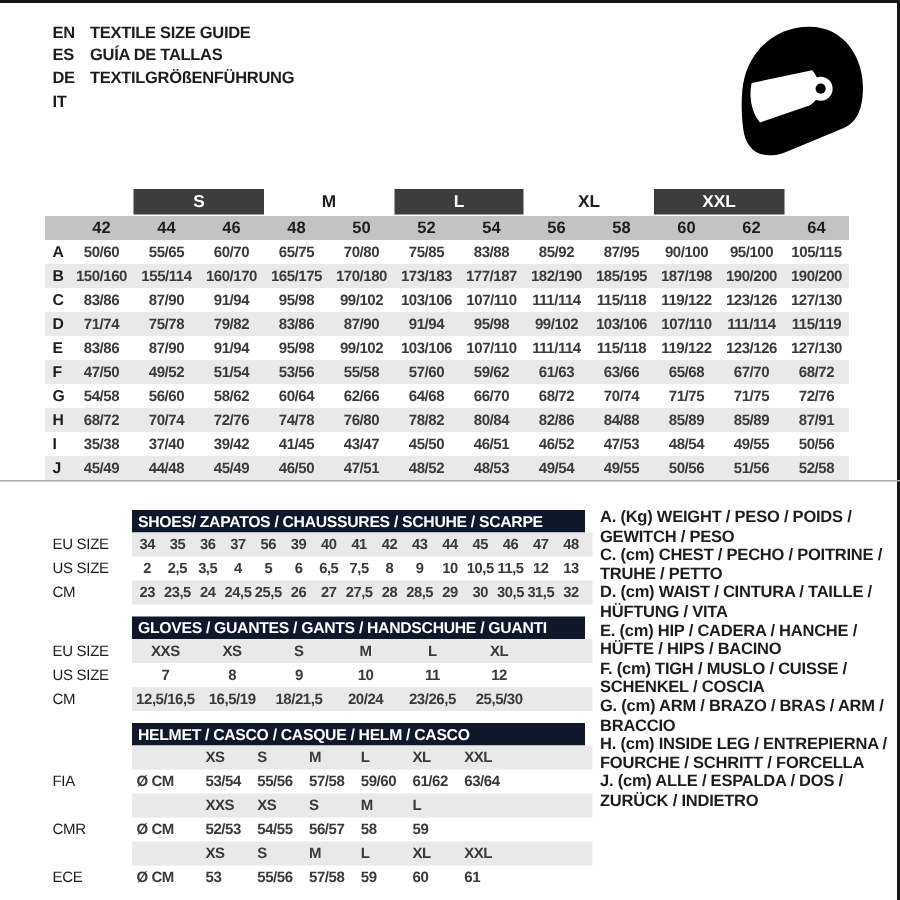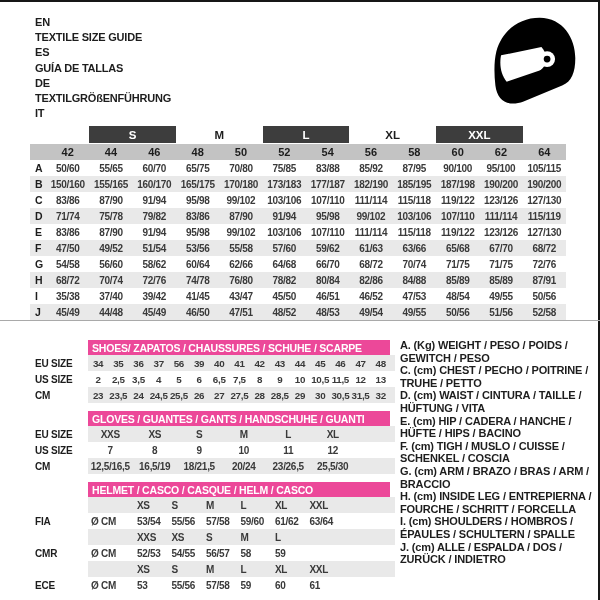--- a/index.html
+++ b/index.html
@@ -7,21 +7,21 @@
   body {
     font-family:"Liberation Sans","DejaVu Sans",sans-serif;
     background:#fff; color:#333; position:relative; overflow:hidden;
   }
   .canvas { position:absolute; inset:0; background:#fff;
     border-top:2px solid #161616; border-right:2px solid #161616; }
 
   
   .lang-block { position:absolute; left:35px; top:13px; }
   .lang-row { display:flex; font-weight:700; font-size:11px; line-height:15.2px;
-    letter-spacing:-0.2px; color:#1d1d1d;flex-direction:column; }
+    letter-spacing:-0.2px; color:#1d1d1d; }
   .lang-code { width:25px; }
 
   
   .logo { position:absolute; left:486px; top:10px; width:94px; height:98px; }
 
   
   .size-table { position:absolute; left:30px; top:124px; width:536px; }
   .grid13 { display:grid; grid-template-columns:16px repeat(12,1fr); }
   .group-row { height:17px; margin-bottom:1px; }
   .group-cell { display:flex; align-items:center; justify-content:center;
@@ -31,29 +31,29 @@
     font-weight:700; font-size:11px; text-align:center; color:#1d1d1d; }
   .data-row { height:16px; align-items:center; font-weight:700; font-size:10px;
     letter-spacing:-0.3px; text-align:center; color:#3a3a3a; }
   .data-row.stripe { background:#e9e9e9; }
   .row-label { text-align:left; padding-left:5px; font-size:10.5px; color:#1d1d1d; }
 
   .divider { position:absolute; left:0; top:318px; width:600px; height:1px; background:#a9a9a9; }
 
   
   .lower { position:absolute; left:30px; top:338px; width:365px; }
-  .bar { height:15px; background:#ec4899; color:#fff; font-weight:700;
+  .bar { height:15px; background:#0f172a; color:#fff; font-weight:700;
     font-size:10.5px; letter-spacing:-0.2px; display:flex; align-items:center;
     padding-left:4px; margin-left:58px; width:302px; }
   .srow { position:relative; display:grid; margin-left:58px; height:16px;
     align-items:center; text-align:center; font-weight:700; font-size:9.8px;
     letter-spacing:-0.3px; color:#3a3a3a; }
   .srow.gray { background:#e9e9e9; }
   .rlabel { position:absolute; left:-53px; top:0; height:100%; display:flex;
-    align-items:center; font-size:10px; font-weight:700; color:#1d1d1d;
+    align-items:center; font-size:10px; font-weight:400; color:#1d1d1d;
     letter-spacing:-0.2px; white-space:nowrap; }
   .shoes-row  { grid-template-columns:repeat(15,20.2px); }
   .gloves-row { grid-template-columns:repeat(6,44.5px); font-size:10px; }
   .helmet-row { grid-template-columns:46px repeat(6,34.5px); font-size:10px;
     text-align:left; }
   .helmet-row .hcell { padding-left:3px; }
   .tgap { height:8px; }
 
   
   .legend { position:absolute; left:400px; top:337px; width:194px; }
@@ -127,21 +127,21 @@
           <div class="cell">83/88</div>
           <div class="cell">85/92</div>
           <div class="cell">87/95</div>
           <div class="cell">90/100</div>
           <div class="cell">95/100</div>
           <div class="cell">105/115</div>
         </div>
         <div class="data-row grid13 stripe">
           <div class="row-label">B</div>
           <div class="cell">150/160</div>
-          <div class="cell">155/165</div>
+          <div class="cell">155/114</div>
           <div class="cell">160/170</div>
           <div class="cell">165/175</div>
           <div class="cell">170/180</div>
           <div class="cell">173/183</div>
           <div class="cell">177/187</div>
           <div class="cell">182/190</div>
           <div class="cell">185/195</div>
           <div class="cell">187/198</div>
           <div class="cell">190/200</div>
           <div class="cell">190/200</div>
@@ -422,17 +422,16 @@
   </div>
 
   <div class="legend">
       <div class="legend-item">A. (Kg) WEIGHT / PESO / POIDS / GEWITCH / PESO</div>
       <div class="legend-item">C. (cm) CHEST / PECHO / POITRINE / TRUHE / PETTO</div>
       <div class="legend-item">D. (cm) WAIST / CINTURA / TAILLE / HÜFTUNG / VITA</div>
       <div class="legend-item">E. (cm) HIP / CADERA / HANCHE / HÜFTE / HIPS /  BACINO</div>
       <div class="legend-item">F.  (cm) TIGH / MUSLO / CUISSE / SCHENKEL / COSCIA</div>
       <div class="legend-item">G. (cm) ARM  / BRAZO / BRAS / ARM / BRACCIO</div>
       <div class="legend-item">H. (cm) INSIDE LEG / ENTREPIERNA / FOURCHE / SCHRITT / FORCELLA</div>
-      <div class="legend-item">I.  (cm) SHOULDERS / HOMBROS / ÉPAULES / SCHULTERN / SPALLE</div>
       <div class="legend-item">J. (cm) ALLE / ESPALDA / DOS / ZURÜCK / INDIETRO</div>
     </div>
 
 </div>
 
 </body></html>

